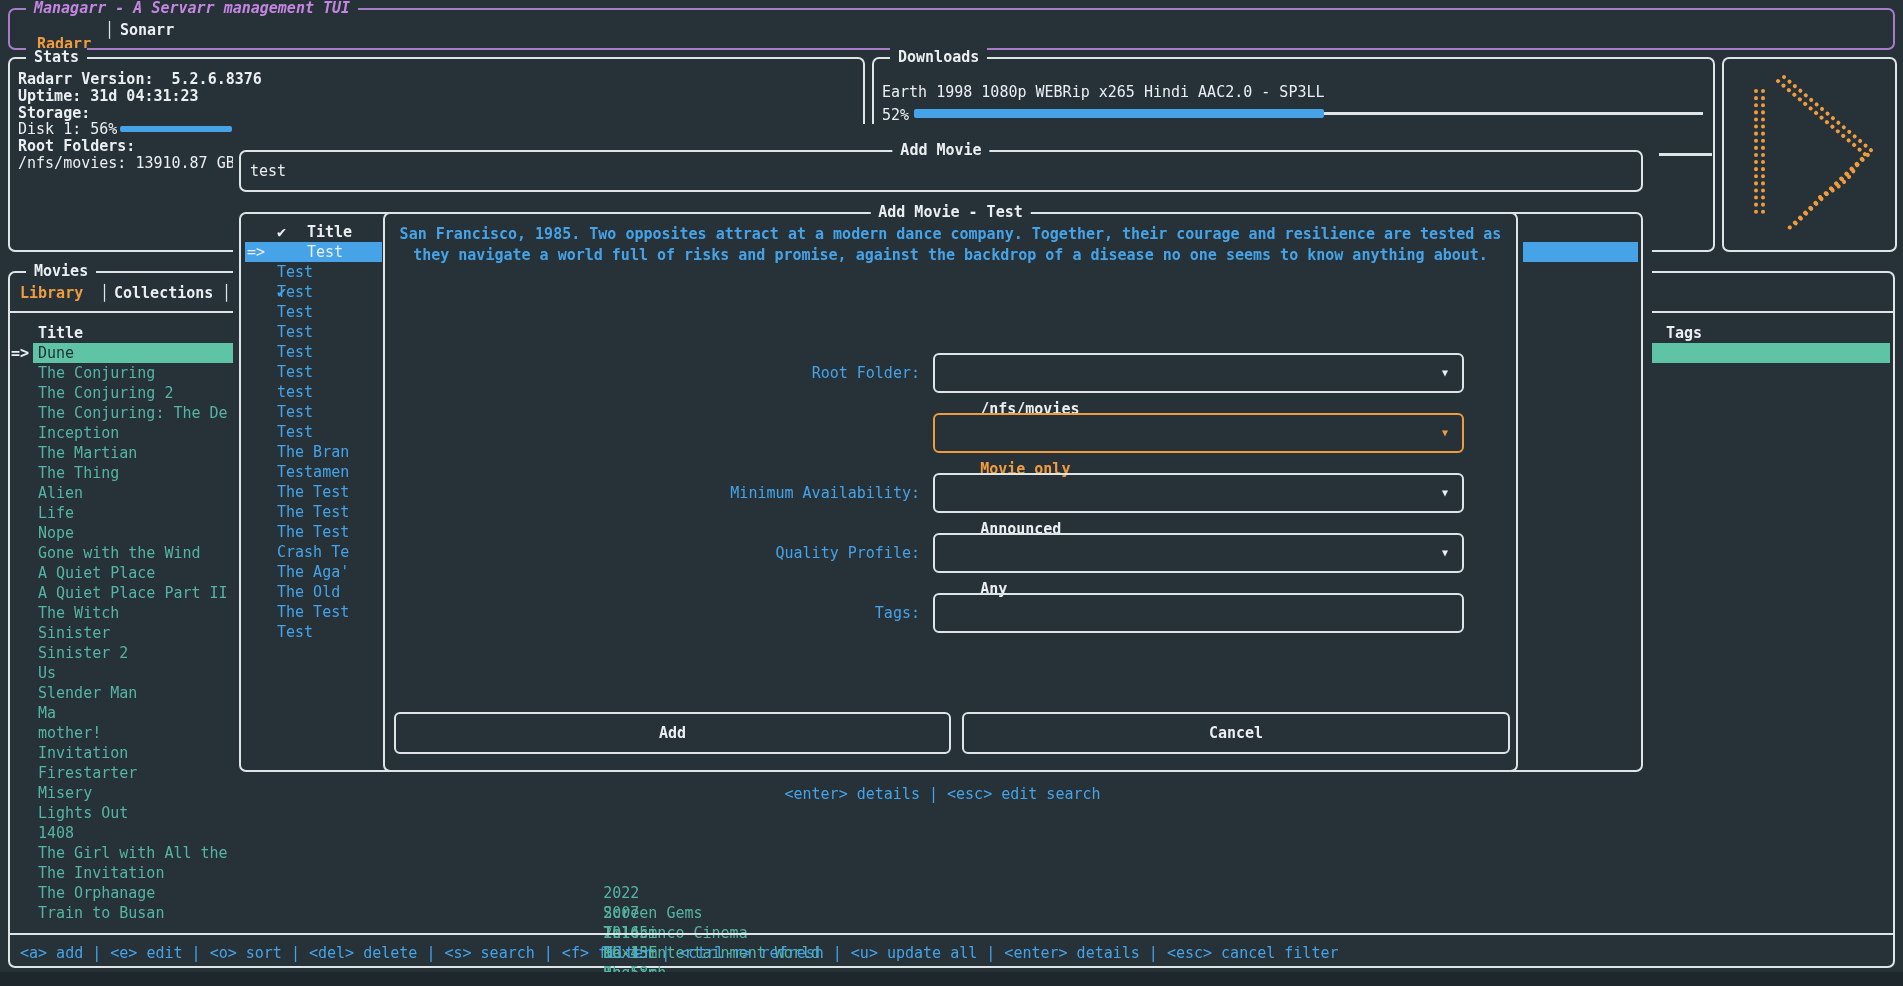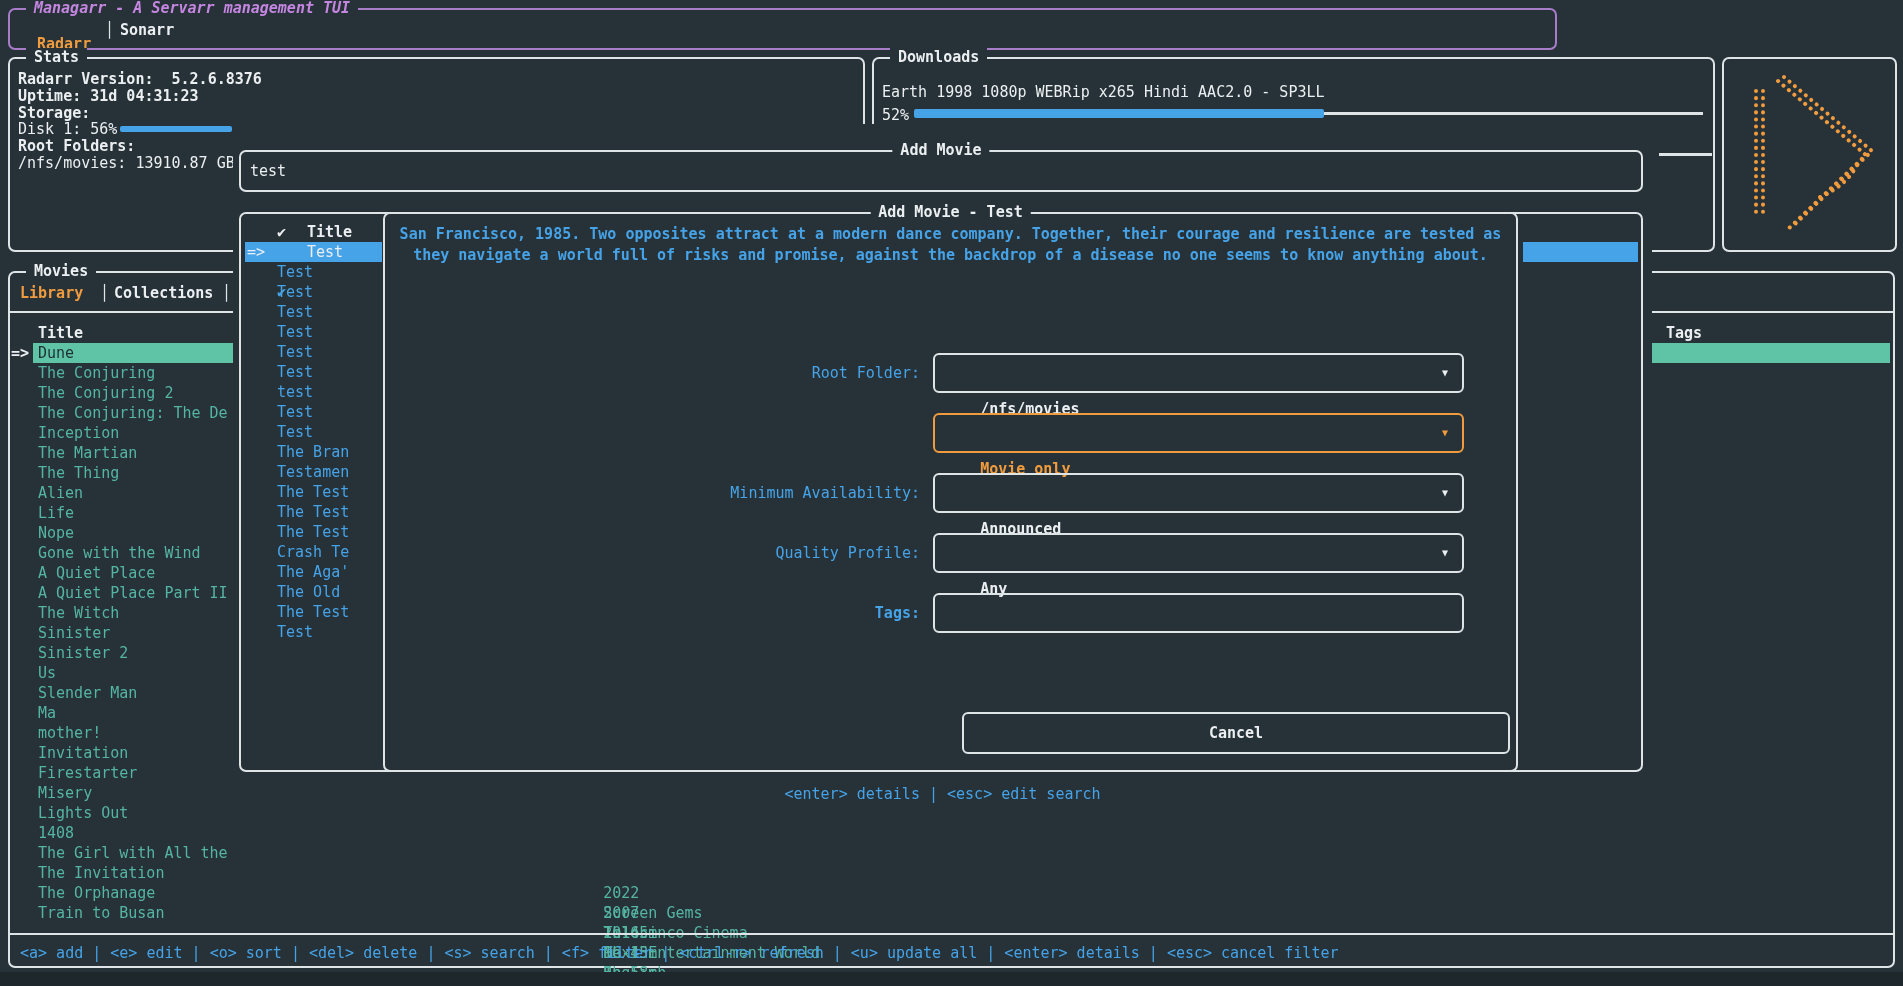--- a/index.html
+++ b/index.html
@@ -36,21 +36,21 @@
   .fbox.focused{border-color:var(--orange);color:var(--orange);}
   .flabel{position:absolute;width:525px;left:393px;text-align:right;color:var(--blue);height:40px;line-height:40px;white-space:pre;}
   .btn{position:absolute;height:42px;border:2px solid var(--border);border-radius:6px;
        text-align:center;line-height:38px;font-weight:bold;}
   
   .dt{display:inline-block;color:var(--teal);white-space:pre;}
 </style>
 </head>
 <body>
 
-<div class="panel purple" style="left:8px;top:8px;width:1549px;height:42px;">
+<div class="panel purple" style="left:8px;top:8px;width:1887px;height:42px;">
   <span class="apptitle abs" style="left:16px;top:-11px;">Managarr - A Servarr management TUI</span>
   <span class="abs b orange" style="left:27px;top:25px;">Radarr</span>
   <span class="abs" style="left:95px;top:11px;color:var(--border);">│</span>
   <span class="abs b" style="left:110px;top:11px;">Sonarr</span>
 </div>
 
 <div class="panel" style="left:8px;top:57px;width:857px;height:195px;">
   <span class="ptitle" style="left:16px;">Stats</span>
   <div class="abs row b" style="left:8px;top:10px;">Radarr Version:  5.2.6.8376</div>
   <div class="abs row b" style="left:8px;top:27px;">Uptime: 31d 04:31:23</div>
@@ -314,21 +314,22 @@
     <span>Announced</span>
     <span class="arrow">▼</span>
   </div>
 
   <div class="flabel" style="left:10px;width:525px;top:319px;">Quality Profile:</div>
   <div class="fbox" style="left:548px;top:319px;">
     <span>Any</span>
     <span class="arrow">▼</span>
   </div>
 
-  <div class="flabel" style="left:10px;width:525px;top:379px;font-weight:bold;">Tags:</div>
+  <div class="flabel" style="left:10px;width:525px;top:379px;">Tags:</div>
   <div class="fbox" style="left:548px;top:379px;">
     <span></span>
   </div>
 
+  <div class="btn" style="left:9px;top:498px;width:557px;">Add</div>
   <div class="btn" style="left:577px;top:498px;width:548px;">Cancel</div>
 </div>
 
 <div class="abs blue" style="left:233px;top:784px;width:1419px;text-align:center;height:20px;line-height:20px;white-space:pre;z-index:6;">&lt;enter&gt; details | &lt;esc&gt; edit search</div>
 
 </body></html>

